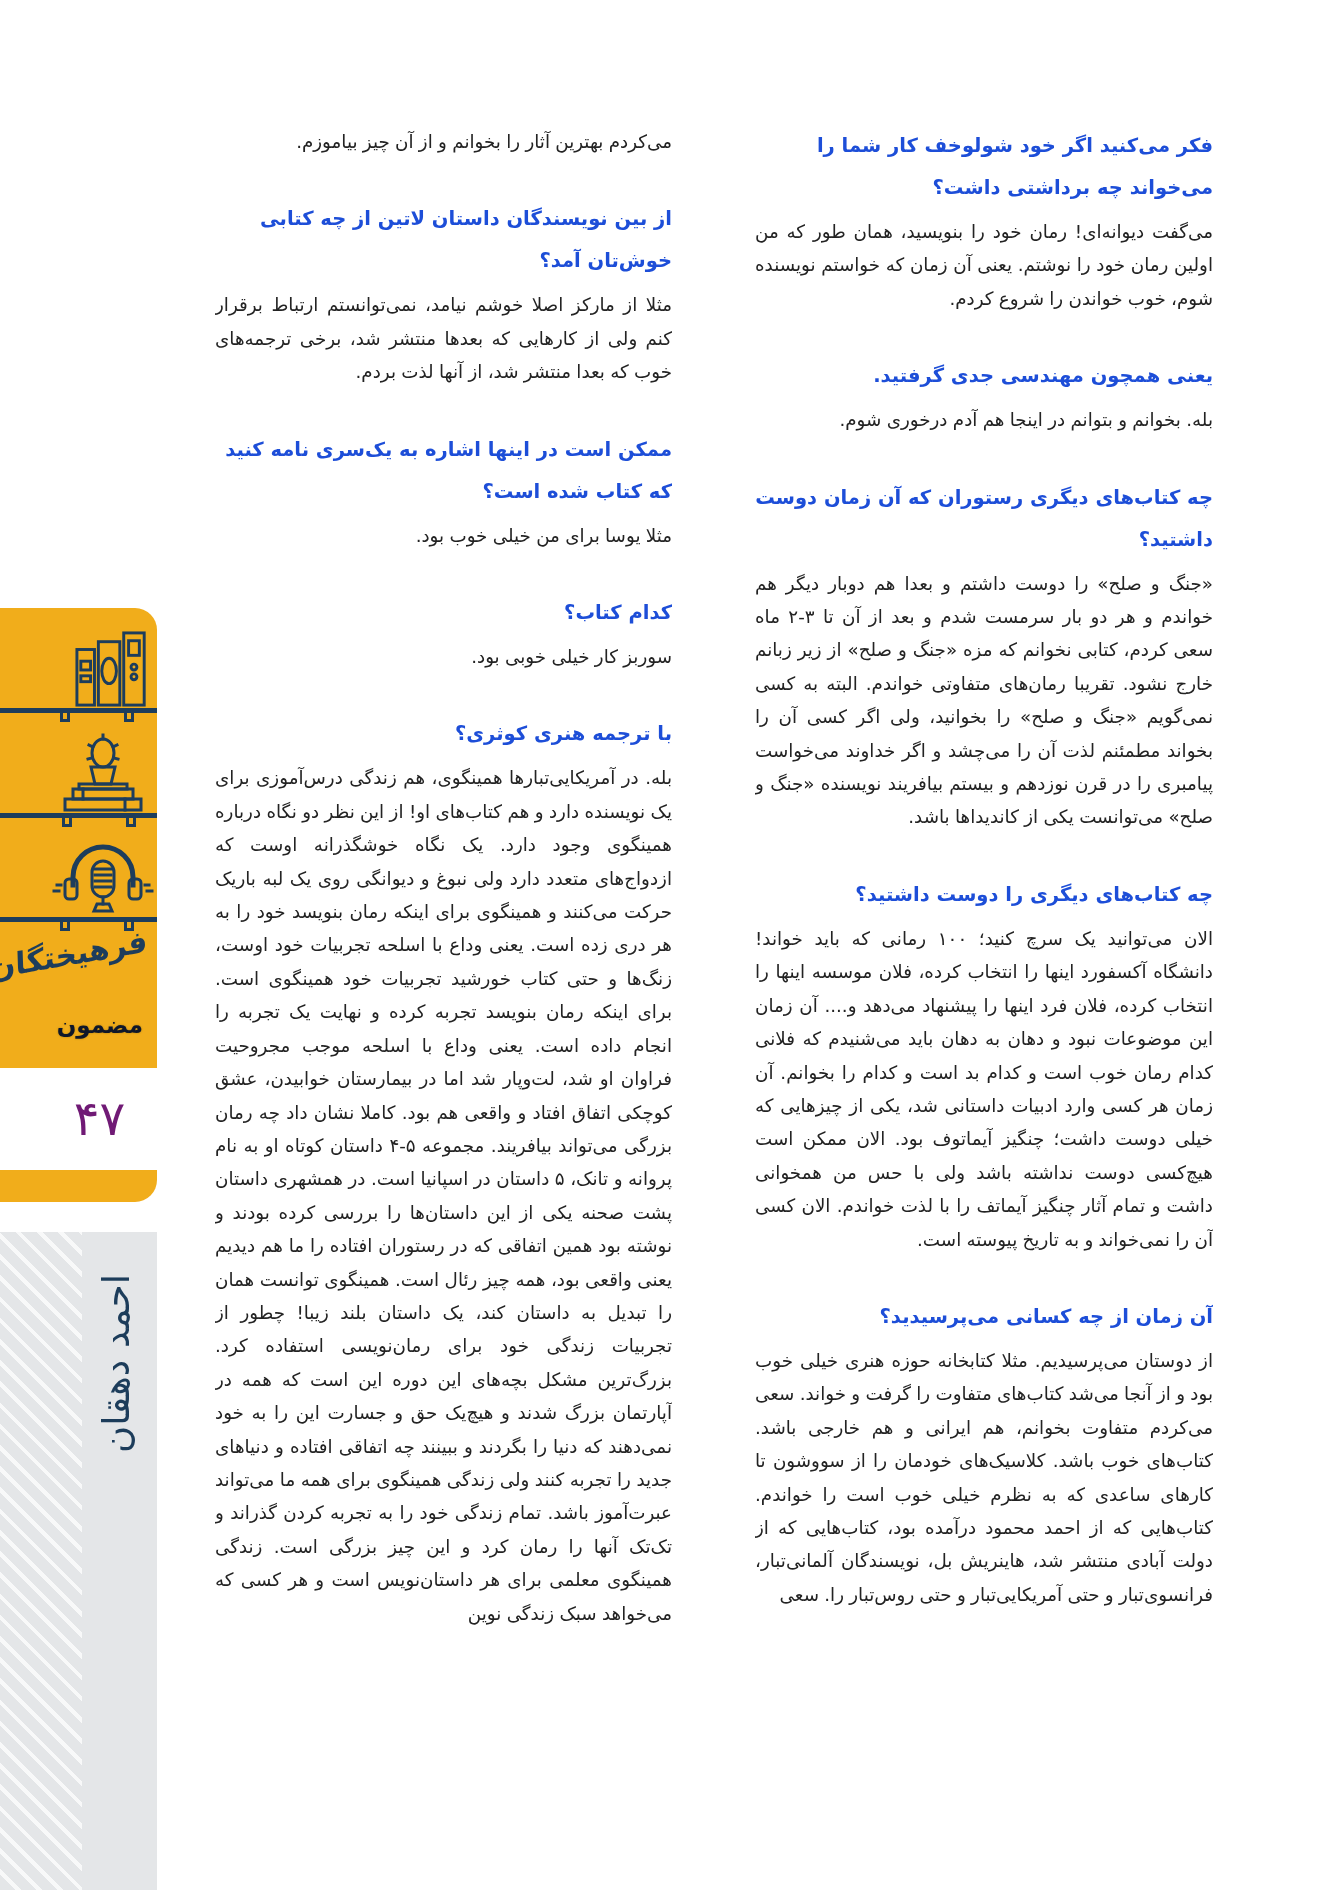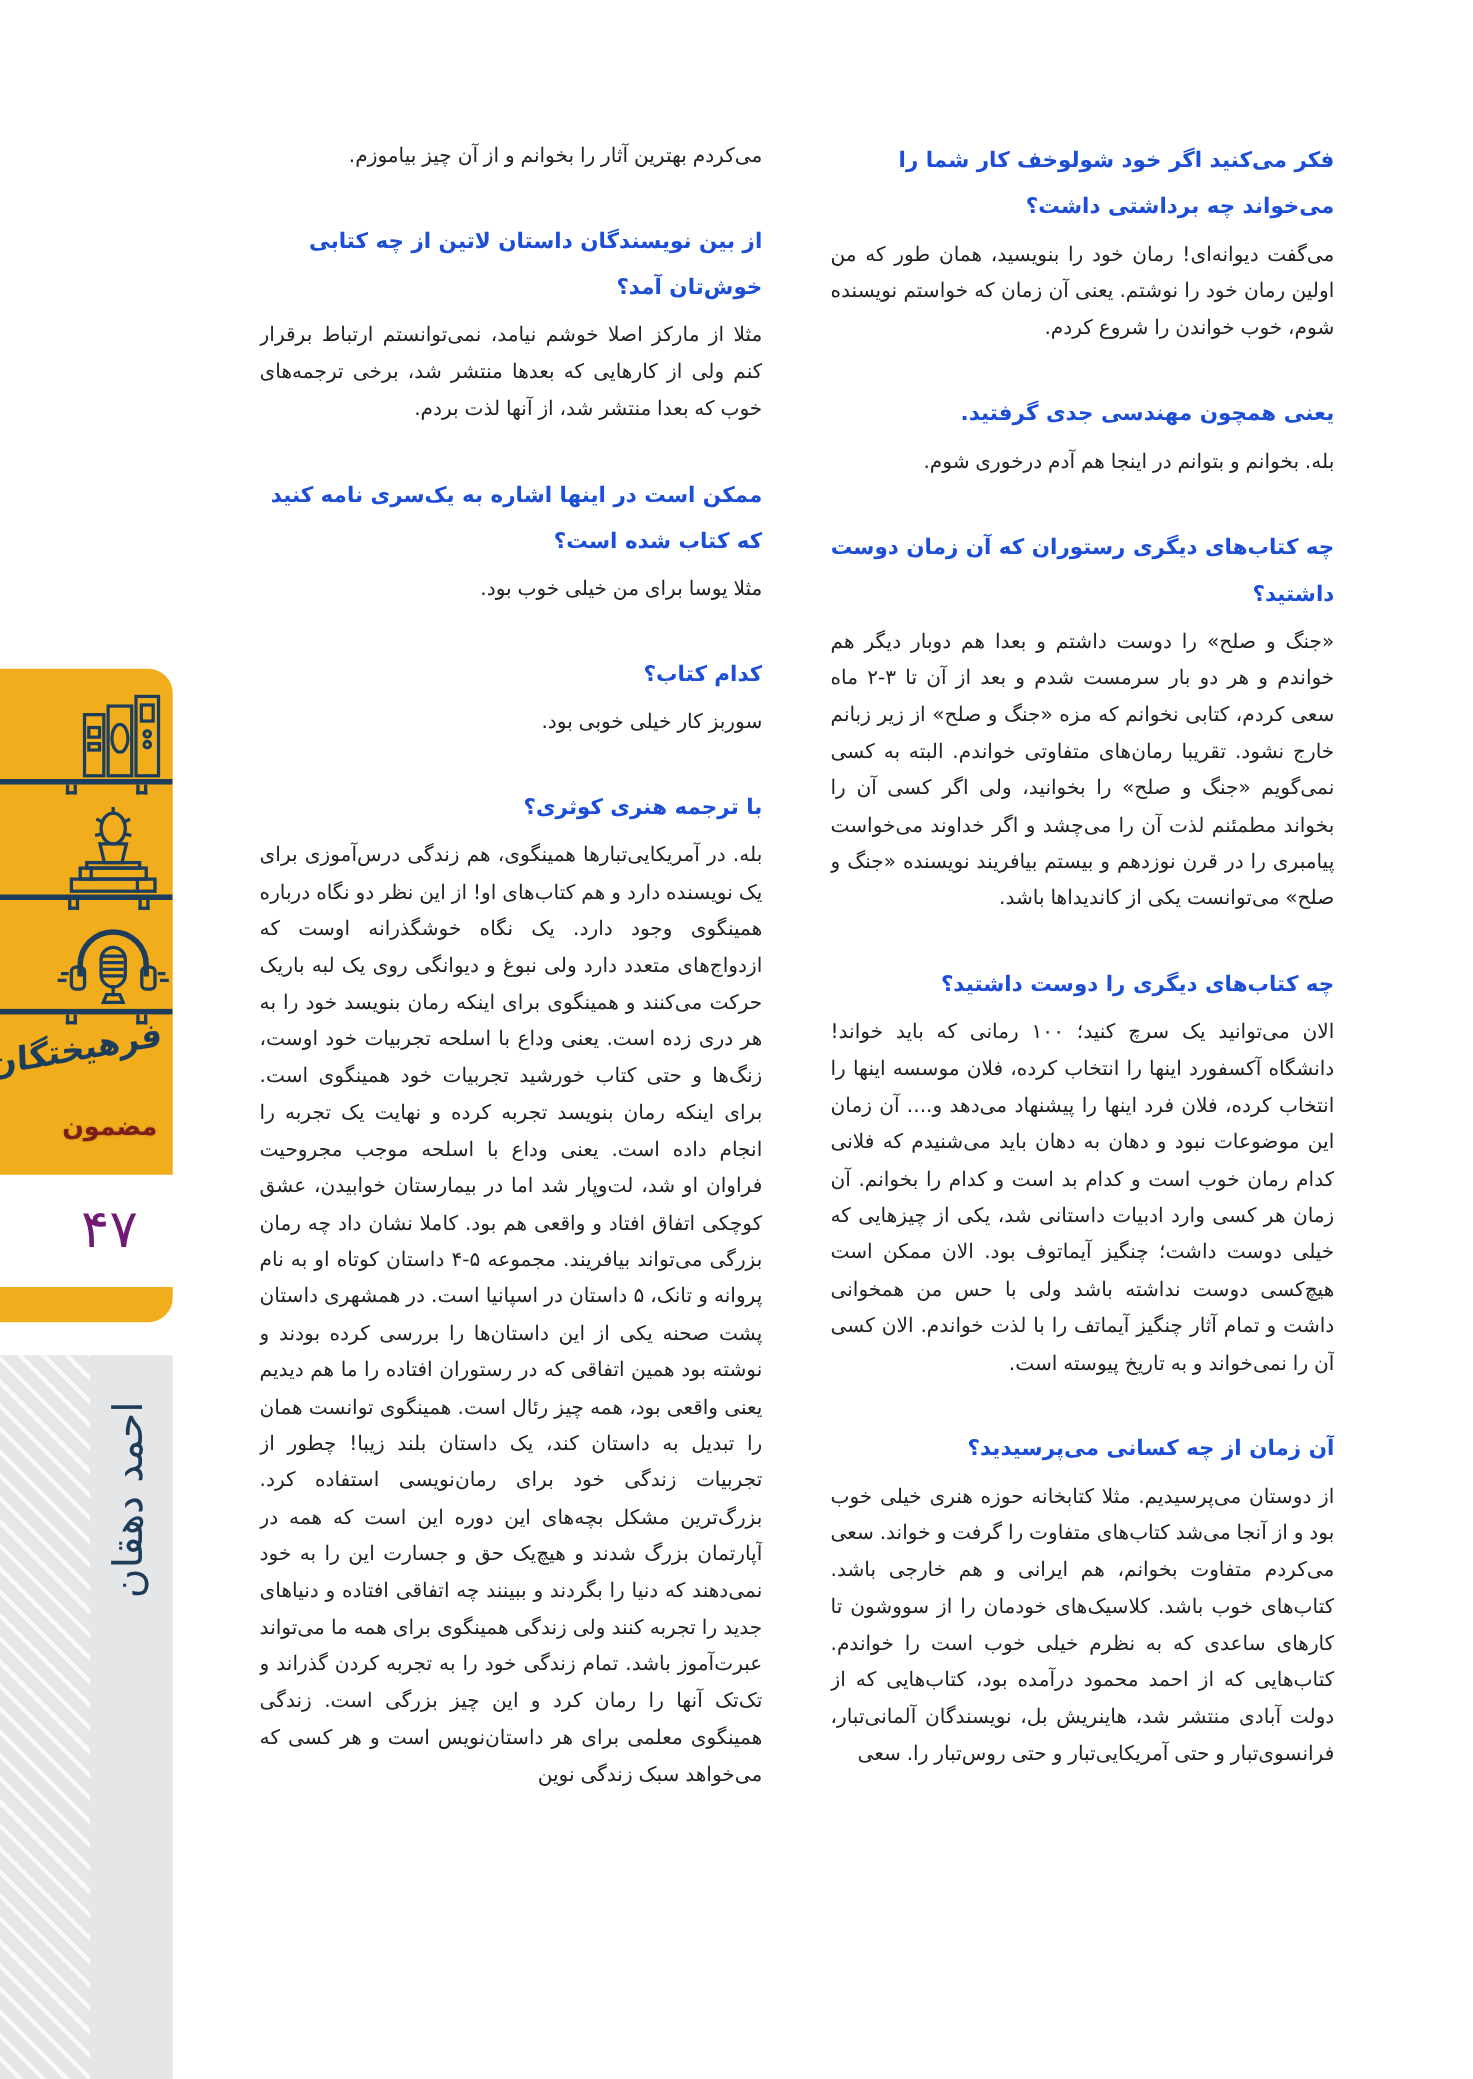--- a/index.html
+++ b/index.html
@@ -19,21 +19,21 @@
     border:3px solid #1d3d5c;border-top:none;background:transparent;
   }
   .shelf-icon{position:absolute;}
   .shelf-icon svg{display:block;stroke:#1d3d5c;fill:none;stroke-width:3;stroke-linecap:square;}
   .brand-logo{
     position:absolute;top:330px;right:8px;color:#1d3d5c;font-weight:bold;
     font-size:30px;line-height:34px;transform:rotate(-10deg) skewX(-8deg);
     letter-spacing:-1px;
   }
   .section-label{
-    position:absolute;top:404px;right:14px;color:#7f1d1d;font-weight:bold;
+    position:absolute;top:404px;right:14px;color:#0f172a;font-weight:bold;
     font-size:23px;text-shadow:0 0 2px rgba(90,70,10,.45);letter-spacing:1px;
   }
   .page-number{
     position:absolute;left:0;top:1078px;width:157px;text-align:center;
     padding-left:42px;box-sizing:border-box;
     font-size:48px;color:#701a75;line-height:80px;
   }
   .yellow-bar{
     position:absolute;left:0;top:1170px;width:157px;height:32px;
     background:#f1ad1b;border-radius:0 0 22px 0;
@@ -55,21 +55,21 @@
   .author-vertical > span{
     transform:rotate(-90deg);white-space:nowrap;
     font-size:37px;color:#1c3c5a;letter-spacing:0;
   }
   
   .col{
     position:absolute;top:125px;direction:rtl;text-align:justify;
     color:#232323;height:1660px;overflow:hidden;
   }
   #col-right{right:126px;width:458px;}
-  #col-left{left:236px;width:457px;}
+  #col-left{left:215px;width:457px;}
   .q{
     color:#1d4ed8;font-weight:bold;font-size:19.5px;line-height:42px;
     margin:40px 0 6px 0;text-align:right;
   }
   .col .q:first-child{margin-top:0;}
   .a{
     font-size:18.3px;line-height:33.4px;margin:0;letter-spacing:-0.2px;
     word-spacing:-0.5px;
   }
 </style>

